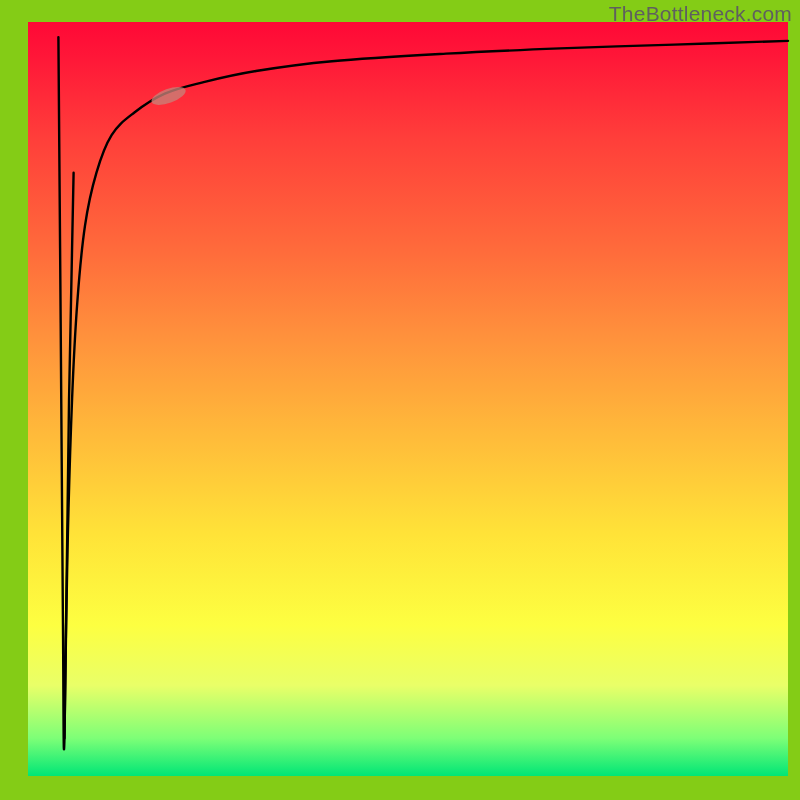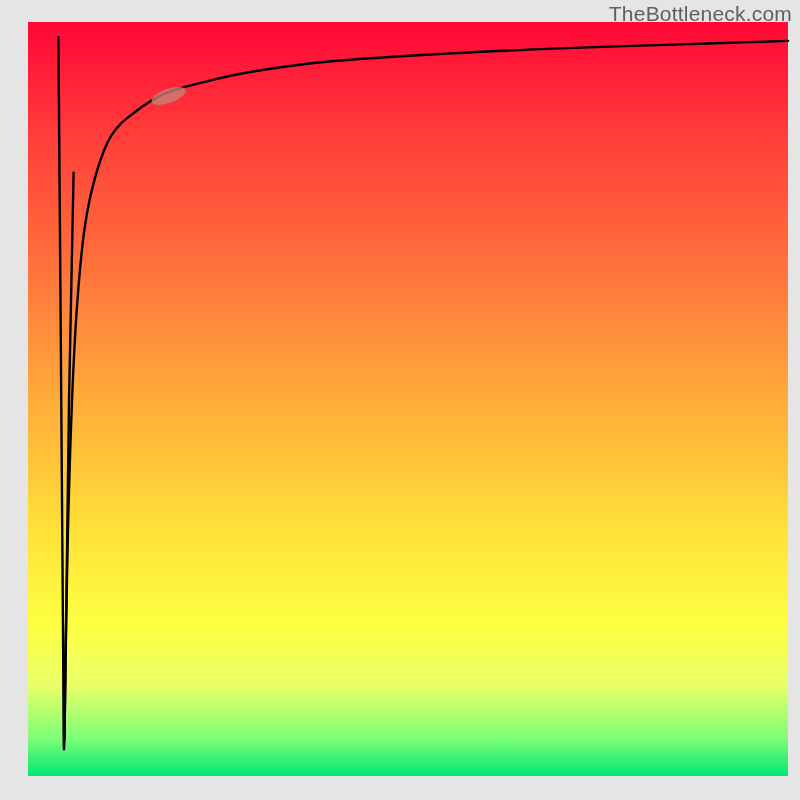--- a/index.html
+++ b/index.html
@@ -7,21 +7,21 @@
     padding: 0;
     width: 800px;
     height: 800px;
     background: #000;
     font-family: Arial, Helvetica, sans-serif;
   }
   .frame {
     position: relative;
     width: 800px;
     height: 800px;
-    background: #e5e5e5;
+    background: #84cc16;
   }
   .plot-area {
     position: absolute;
     left: 28px;
     top: 22px;
     width: 760px;
     height: 754px;
     
     background: linear-gradient(
       to bottom,

